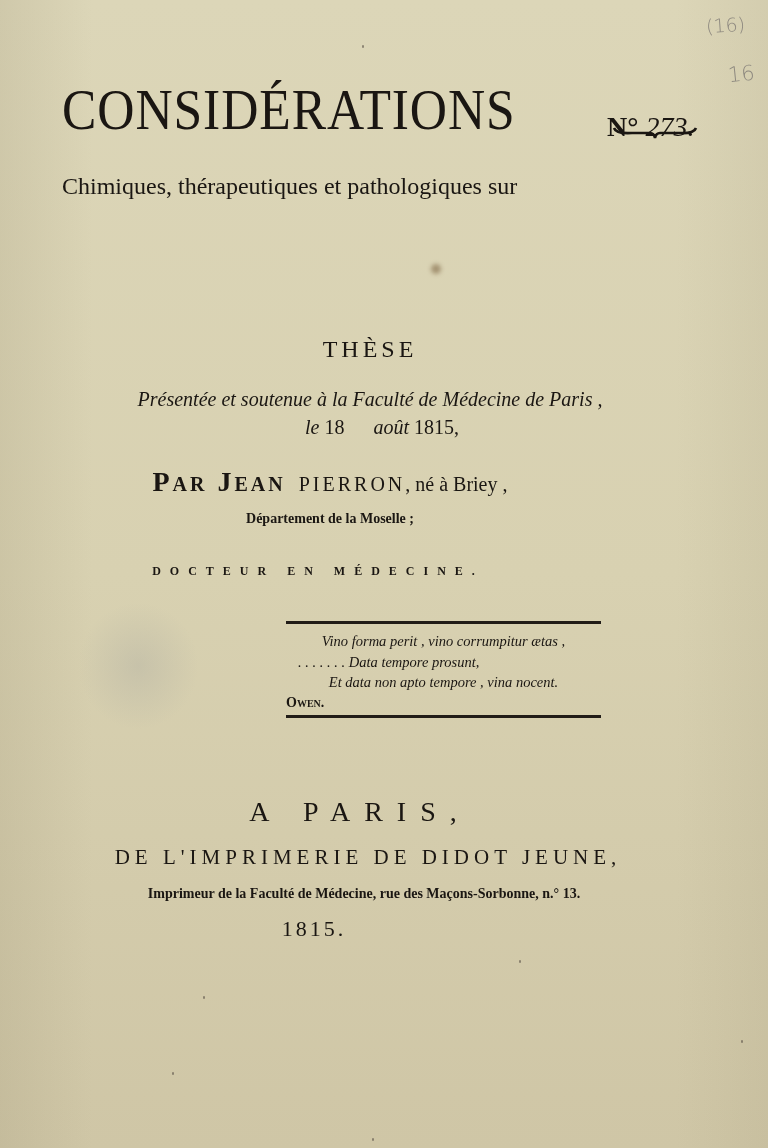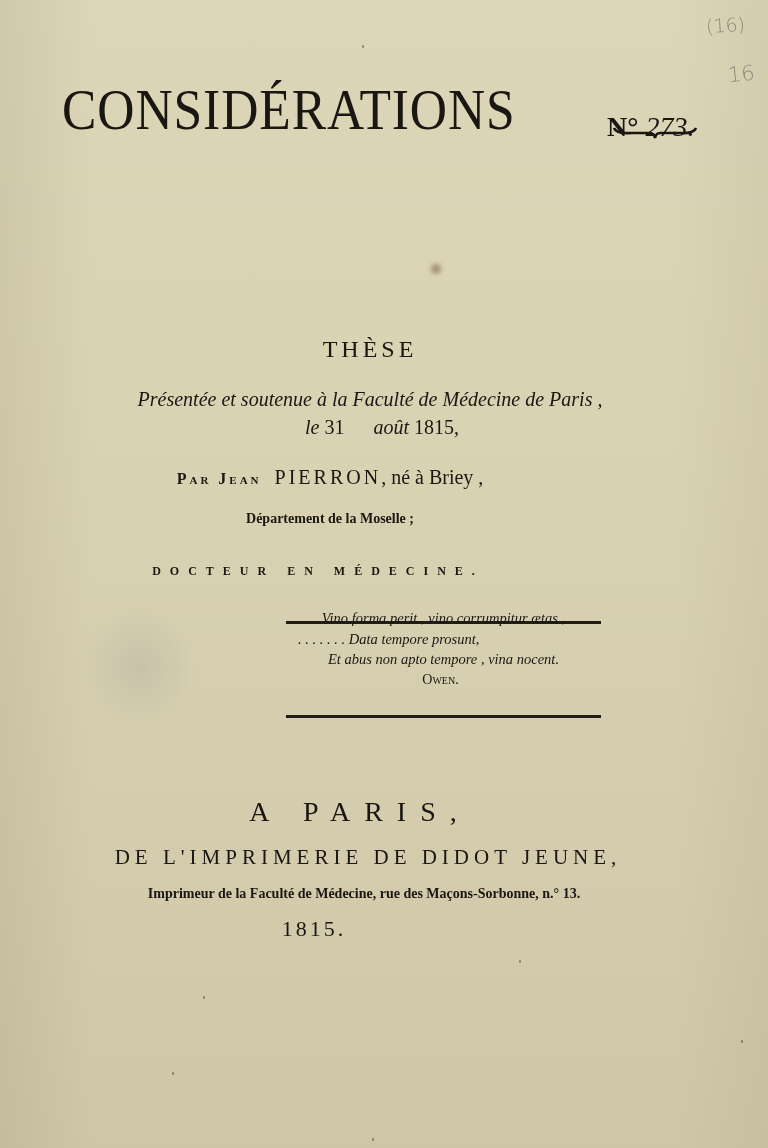--- a/index.html
+++ b/index.html
@@ -31,34 +31,34 @@
     left: 62px; top: 168px; width: 560px; font-size: 24px; line-height: 36px;
   }
   .subtitle .line { display: block; white-space: nowrap; }
 
   .center { left: 0; width: 768px; text-align: center; white-space: nowrap; }
   .these { top: 336px; font-size: 24px; letter-spacing: 4px; left: -14px; }
   .presentee { top: 388px; font-size: 20px; font-style: italic; left: -14px; }
   .date { top: 416px; font-size: 20px; left: -14px; }
   .date .it { font-style: italic; margin-left: 24px; }
   .author { top: 466px; font-size: 20px; left: -54px; }
-  .author .sc { font-weight: bold; font-variant: small-caps; letter-spacing: 3px; font-size: 16px; }
+  .author .sc { font-weight: bold; font-variant: small-caps; letter-spacing: 3px; font-size: 28px; }
   .author .name { letter-spacing: 3px; margin-left: 8px; }
   .dept { top: 511px; font-size: 14px; font-weight: bold; left: -54px; }
   .doctor { top: 564px; font-size: 12px; font-weight: bold; letter-spacing: 9px; left: -66px; }
 
   .rule { left: 286px; width: 315px; height: 3px; background: #211c17; }
   .rule-top { top: 621px; }
   .rule-bot { top: 715px; }
-  .epigraph { left: 286px; width: 315px; top: 608px; font-size: 14.5px; font-style: italic; line-height: 20.5px; }
+  .epigraph { left: 286px; width: 315px; top: 631px; font-size: 14.5px; font-style: italic; line-height: 20.5px; }
   .epigraph .l { display: block; white-space: nowrap; }
   .epigraph .l1 { text-align: center; }
   .epigraph .l2 { text-align: left; padding-left: 12px; }
   .epigraph .l3 { text-align: center; }
-  .epigraph .l4 { text-align: center; font-style: normal; font-weight: normal; font-variant: small-caps; font-size: 14px; padding-right: 6px; }
+  .epigraph .l4 { text-align: left; font-style: normal; font-weight: bold; font-variant: small-caps; font-size: 14px; padding-right: 6px; }
 
   .paris { top: 796px; font-size: 28px; letter-spacing: 14px; left: -24px; }
   .imprimerie { top: 845px; font-size: 21px; letter-spacing: 5px; left: -16px; }
   .imprimeur { top: 886px; font-size: 14px; font-weight: bold; left: -20px; }
   .year { top: 916px; font-size: 22px; letter-spacing: 3px; left: -70px; }
 
   .speck { position: absolute; width: 2px; height: 3px; background: #5a5248; border-radius: 1px; opacity: 0.6; }
   .stain { position: absolute; width: 10px; height: 10px; border-radius: 50%; background: rgba(120,95,60,0.55); filter: blur(2px); }
 </style>
 </head>
@@ -70,42 +70,43 @@
 <div class="abs title">CONSIDÉRATIONS</div>
 <div class="abs number">
   <span class="no">N°</span>
   <span class="num">273.</span>
 </div>
 <svg class="abs brace" viewBox="0 0 86 14">
   <path d="M2 2 Q4 8 20 7 L38 7 Q42 7 43 12 Q44 7 48 7 L66 7 Q82 8 84 2" fill="none" stroke="#1a1612" stroke-width="2.6"></path>
 </svg>
 
 <div class="abs subtitle">
+  <span class="line">Chimiques, thérapeutiques et pathologiques sur</span>
 </div>
 
 <div class="abs center these">THÈSE</div>
 <div class="abs center presentee">Présentée et soutenue à la Faculté de Médecine de Paris ,</div>
 <div class="abs center date">
   <span class="it">le</span>
-  <span>31</span>
+  <span>18</span>
   <span class="it">août</span>
   <span>1815,</span>
 </div>
 <div class="abs center author">
   <span class="sc">Par Jean</span>
   <span class="name">PIERRON</span><span>, né à Briey ,</span>
 </div>
 <div class="abs center dept">Département de la Moselle ;</div>
 <div class="abs center doctor">DOCTEUR EN MÉDECINE.</div>
 
 <div class="abs rule rule-top"></div>
 <div class="abs epigraph">
   <span class="l l1">Vino forma perit , vino corrumpitur ætas ,</span>
   <span class="l l2">. . . . . . . Data tempore prosunt,</span>
-  <span class="l l3">Et abus non apto tempore , vina nocent.</span>
+  <span class="l l3">Et data non apto tempore , vina nocent.</span>
   <span class="l l4">Owen.</span>
 </div>
 <div class="abs rule rule-bot"></div>
 
 <div class="abs center paris">A PARIS,</div>
 <div class="abs center imprimerie">DE L'IMPRIMERIE DE DIDOT JEUNE,</div>
 <div class="abs center imprimeur">Imprimeur de la Faculté de Médecine, rue des Maçons-Sorbonne, n.° 13.</div>
 <div class="abs center year">1815.</div>
 
 <div class="stain" style="left:431px;top:264px"></div>

